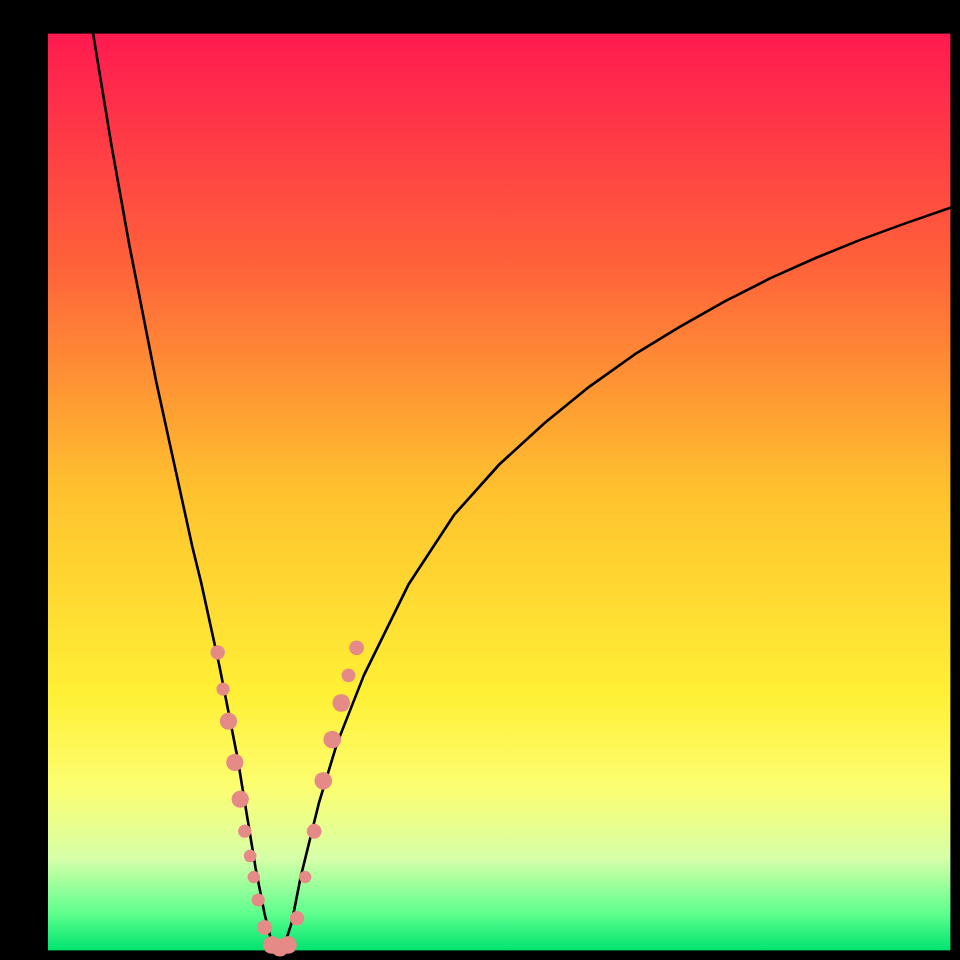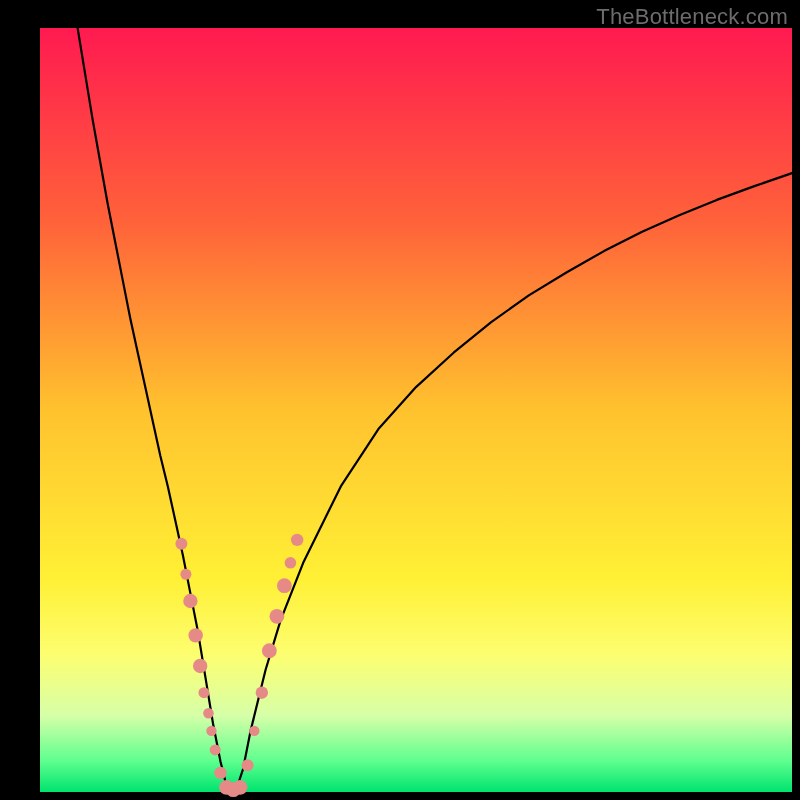--- a/index.html
+++ b/index.html
@@ -67,14 +67,13 @@
         <circle cx="247.55" cy="765.26" r="6" fill="#e58a87" stroke="#7a2f2e" stroke-width="0"></circle>
         <circle cx="254.32" cy="730.88" r="5.2" fill="#e58a87" stroke="#7a2f2e" stroke-width="0"></circle>
         <circle cx="261.84" cy="692.68" r="6.2" fill="#e58a87" stroke="#7a2f2e" stroke-width="0"></circle>
         <circle cx="269.36" cy="650.66" r="7.4" fill="#e58a87" stroke="#7a2f2e" stroke-width="0"></circle>
         <circle cx="276.88" cy="616.28" r="7.4" fill="#e58a87" stroke="#7a2f2e" stroke-width="0"></circle>
         <circle cx="284.40" cy="585.72" r="7.4" fill="#e58a87" stroke="#7a2f2e" stroke-width="0"></circle>
         <circle cx="290.42" cy="562.80" r="5.8" fill="#e58a87" stroke="#7a2f2e" stroke-width="0"></circle>
         <circle cx="297.18" cy="539.88" r="6.2" fill="#e58a87" stroke="#7a2f2e" stroke-width="0"></circle>
       </g>
   </svg>
-  <div class="watermark">TheBottleneck.com</div>
 </div>
 
 </body></html>

